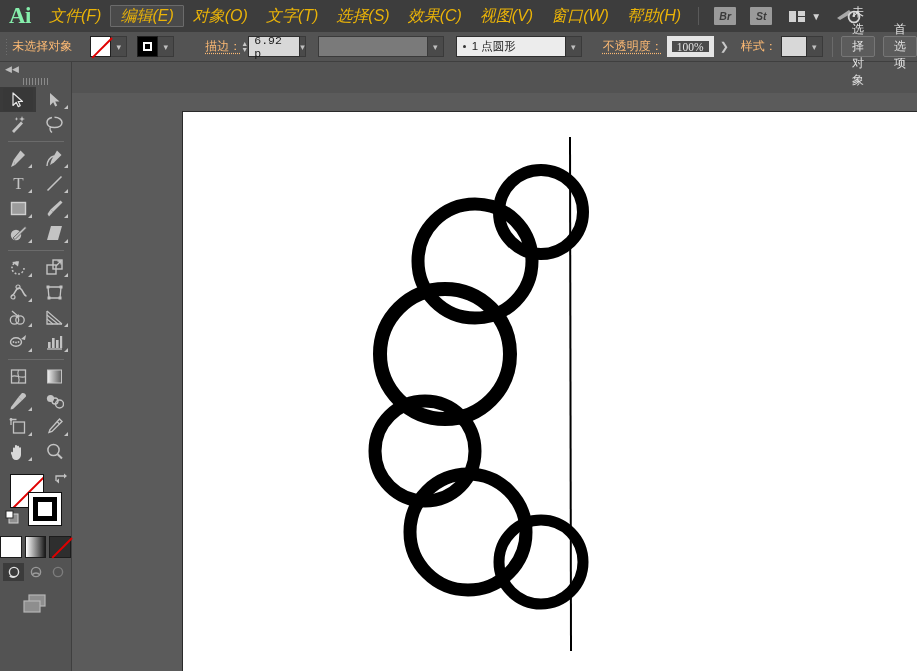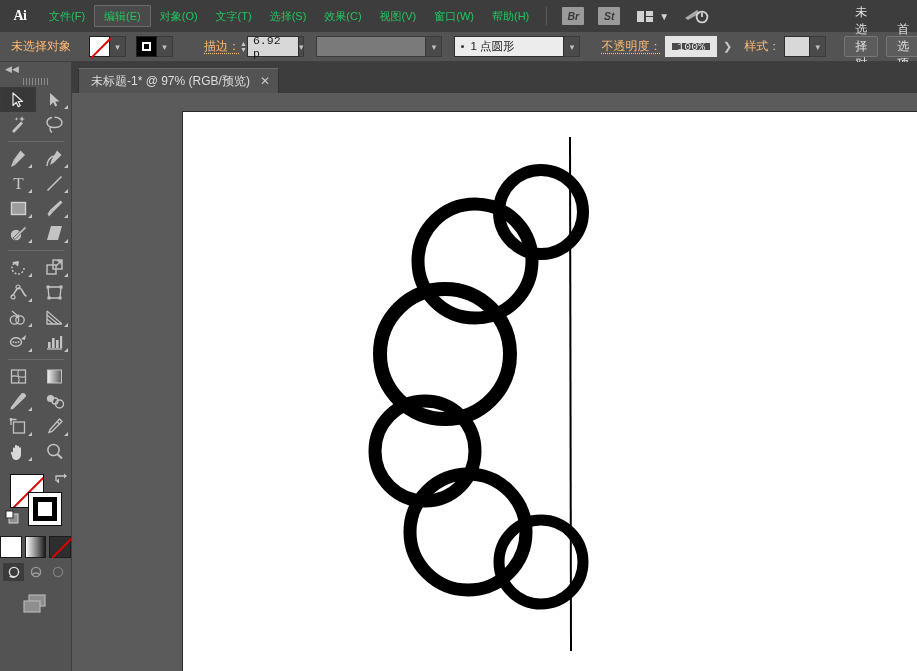--- a/index.html
+++ b/index.html
@@ -14,28 +14,28 @@
 
   
   .menubar {
     position: absolute; left: 0; top: 0; width: 917px; height: 32px;
     background: #3d3d3d;
     display: flex; align-items: center;
   }
   .ai-logo {
     width: 40px; height: 32px;
     display: flex; align-items: center; justify-content: center;
-    color: #ffffff; font-size: 14px; font-weight: bold;
+    color: #86efac; font-size: 23px; font-weight: bold;
     font-family: "Liberation Serif", serif;
     letter-spacing: -0.5px;
   }
   .menu-item {
     height: 22px; padding: 0 9px;
     display: flex; align-items: center;
-    color: #22c55e; font-size: 11px; white-space: nowrap;
+    color: #eab308; font-size: 16px; white-space: nowrap; font-style: italic;
   }
   .menu-item.active {
     background: #4a4a4a;
     border: 1px solid #6b6b6b;
     border-radius: 1px;
   }
   .menu-sep {
     width: 1px; height: 18px; background: #5a5a5a; margin: 0 8px;
   }
   .mb-btn {
@@ -99,22 +99,22 @@
   .profile-field {
     height: 21px; width: 110px; padding: 0 6px;
     background: #ececec; color: #1c1c1c; font-size: 11.5px;
     display: flex; align-items: center; gap: 6px;
     border: 1px solid #2e2e2e;
   }
   .dot { width: 3px; height: 3px; border-radius: 50%; background: #333; }
   .opacity-field {
     height: 21px; width: 54px; padding: 0 5px;
     background: #4a4a4a; color: #e4e4e4; font-size: 11.5px;
-    display: flex; align-items: center; border: 7px solid #e5e5e5;
-    font-family: Liberation Mono, monospace;
+    display: flex; align-items: center; border: 5px solid #e5e5e5;
+    font-family: Liberation Serif, serif;
   }
   .style-swatch { width: 26px; height: 21px; background: #d8d8d8; border: 1px solid #2e2e2e; }
   .cb-button {
     height: 21px; padding: 0 10px;
     background: #5c5c5c; border: 1px solid #767676;
     color: #e0e0e0; font-size: 12px;
     display: flex; align-items: center; border-radius: 2px;
   }
   .cb-vsep { width: 1px; height: 20px; background: #6a6a6a; margin: 0 9px; }
 
@@ -285,26 +285,20 @@
     <div style="display:flex; margin-left:4px">
       <div class="style-swatch"></div>
       <div class="dd-arrow">▾</div>
     </div>
 
     <div class="cb-vsep"></div>
     <div class="cb-button">未选择对象</div>
     <div class="cb-button" style="margin-left:8px">首选项</div>
   </div>
 
-  <div class="tabbar">
-    <div class="tab">
-      <span class="tab-title">未标题-1* @ 97% (RGB/预览)</span>
-      <span class="tab-close">✕</span>
-    </div>
-  </div>
 
   <div class="canvas-area">
     <div class="artboard">
       <svg class="art-svg" width="740" height="600" viewBox="0 0 740 600">
         <g id="art-shapes" fill="none" stroke="#000000">
             <line x1="387" y1="25" x2="388" y2="539" stroke="#000000" stroke-width="2"></line>
             <circle cx="358" cy="100" r="42" fill="none" stroke="#000000" stroke-width="12"></circle>
             <circle cx="292" cy="149" r="57" fill="none" stroke="#000000" stroke-width="13"></circle>
             <circle cx="262" cy="242" r="65" fill="none" stroke="#000000" stroke-width="14"></circle>
             <circle cx="242" cy="339" r="50" fill="none" stroke="#000000" stroke-width="13"></circle>

